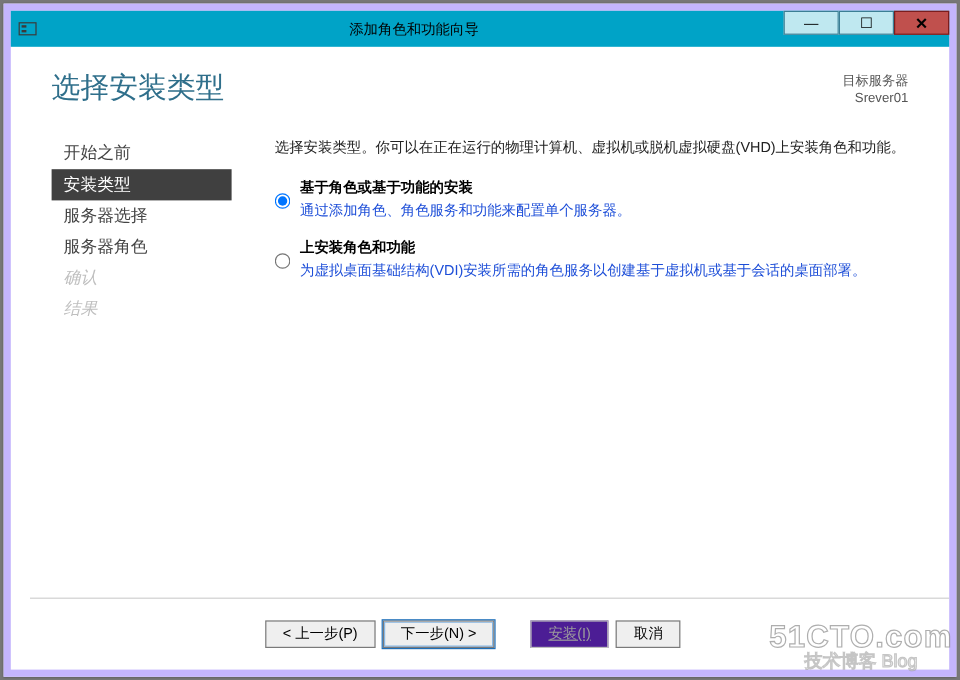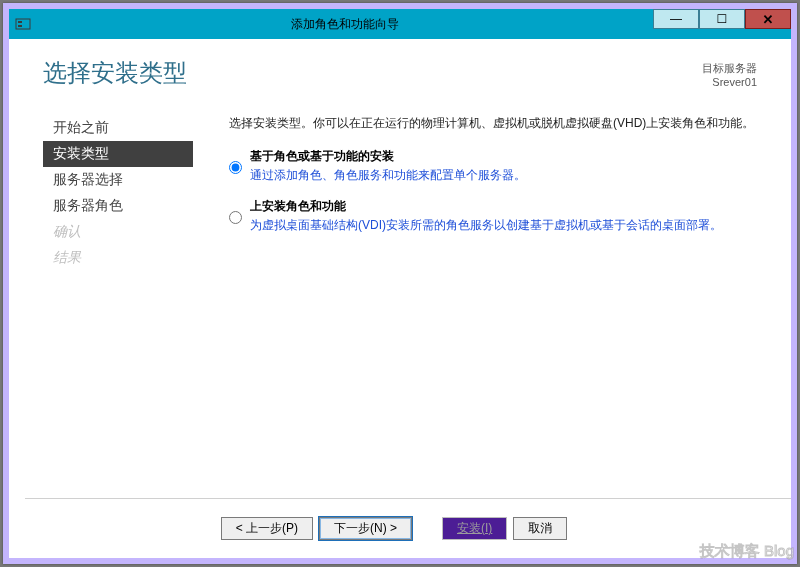--- a/index.html
+++ b/index.html
@@ -112,14 +112,15 @@
   <div class="footer">
     <button class="btn">&lt; 上一步(P)</button>
     <button class="btn focus">下一步(N) &gt;</button>
     <div class="btn-gap"></div>
     <button class="btn disabled">安装(I)</button>
     <button class="btn">取消</button>
   </div>
 </div>
 
 <div class="watermark">
+  <div class="wm-big">51CTO.com</div>
   <div class="wm-small">技术博客 Blog</div>
 </div>
 
 </body></html>

